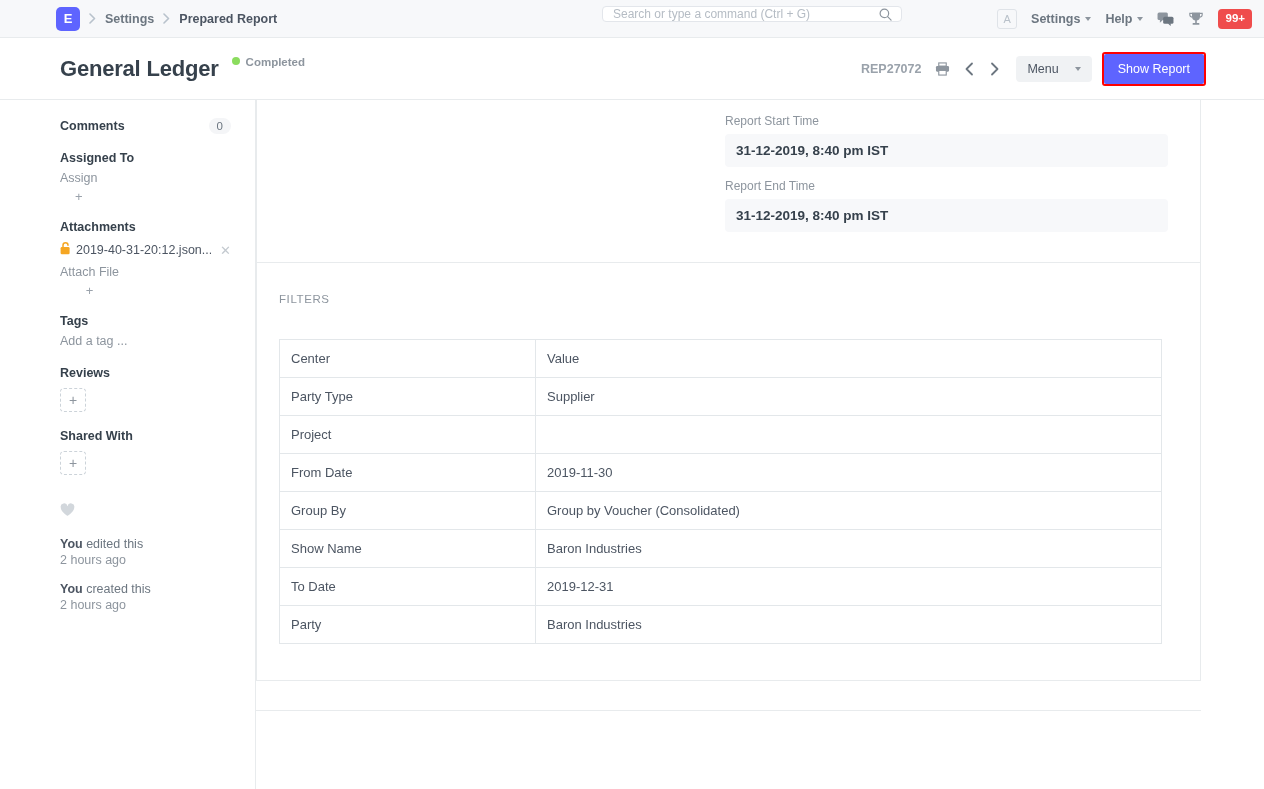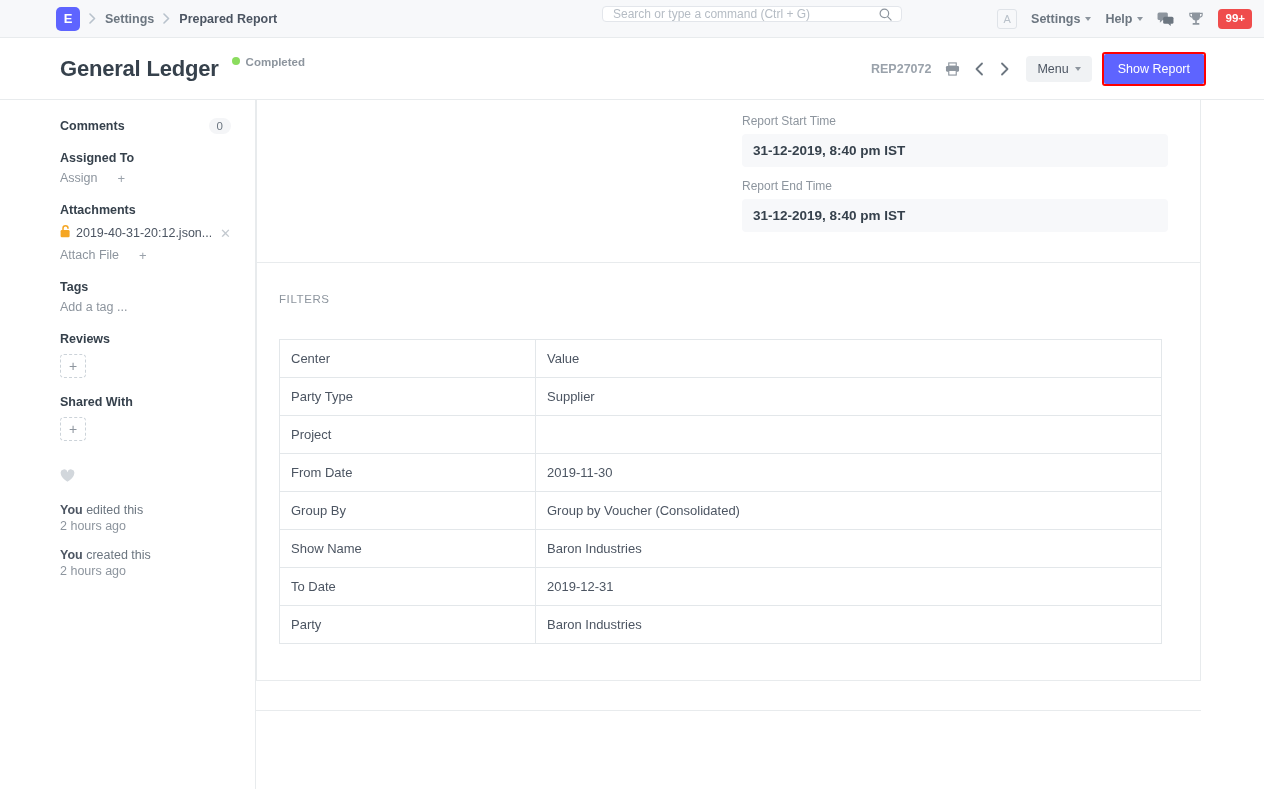--- a/index.html
+++ b/index.html
@@ -142,21 +142,21 @@
   }
   .icon-btn { display: flex; align-items: center; cursor: pointer; padding: 2px; }
   .menu-btn {
     background: #f0f2f4;
     border: none;
     border-radius: 4px;
     font-family: "Liberation Sans", sans-serif;
     font-size: 12.5px;
     color: #4c5562;
     padding: 6px 11px;
-    display: flex; align-items: center; gap: 6px;
+    display: flex; align-items: center; gap: 16px;
     cursor: pointer;
     margin-left: 4px;
   }
   .primary-wrap {
     border: 2px solid #ff0000;
     border-radius: 3px;
     padding: 0;
     display: flex;
   }
   .primary-btn {
@@ -197,22 +197,23 @@
     font-size: 11.5px;
     color: #6c7680;
     padding: 2px 8px;
     min-width: 22px;
     text-align: center;
   }
   .sb-action {
     font-size: 12.5px;
     color: #8d959e;
     margin-top: 6px;
-    display: inline-flex; align-items: center; gap: 20px;
+    display: inline-flex; align-items: center; gap: 5px;
     cursor: pointer;
+    flex-direction: column;
   }
   .plus-sign { font-size: 13px; color: #9aa2ab; line-height: 1; }
   .attach-row {
     display: flex; align-items: center;
     margin-top: 7px;
     gap: 5px;
   }
   .attach-name {
     font-size: 12.5px;
     color: #4c5562;
@@ -260,21 +261,21 @@
   }
   .card {
     width: 945px;
     margin-left: 0px;
     border-left: 1px solid #e8ebed;
     border-right: 1px solid #e8ebed;
     border-bottom: 1px solid #e8ebed;
     background: #fff;
   }
   .section-times {
-    padding: 14px 32px 18px 30px;
+    padding: 14px 32px 18px 13px;
     display: flex;
     border-bottom: 1px solid #e8ebed;
   }
   .times-left { width: 455px; }
   .times-right { flex: 1; }
   .field-block { margin-bottom: 12px; }
   .field-label {
     font-size: 12px;
     color: #8d959e;
     margin-bottom: 6px;

